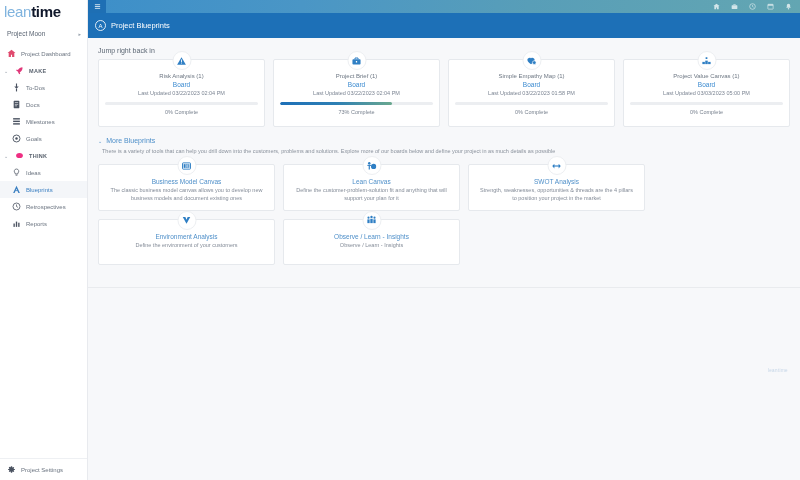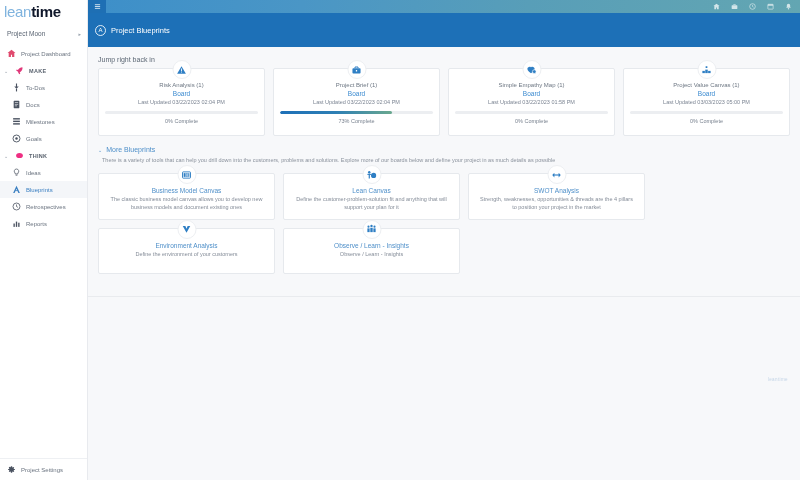--- a/index.html
+++ b/index.html
@@ -69,21 +69,21 @@
   .topbar .tb-ic svg { width: 7px; height: 7px; }
 
   
   .hamburger {
     position: absolute; left: 0; top: 0; width: 18px; height: 13px;
     background: #1e6fb4; display: flex; align-items: center; justify-content: center;
   }
   .hamburger svg { width: 7px; height: 7px; }
 
   .pagehead {
-    height: 34px; background: #1d70b7; display: flex; align-items: center;
+    height: 25px; background: #1d70b7; display: flex; align-items: center;
     padding-left: 7px; gap: 5px; color: #ffffff;
   }
   .pagehead .avatar {
     width: 11px; height: 11px; border-radius: 50%;
     border: 1px solid rgba(255,255,255,.85);
     display: flex; align-items: center; justify-content: center;
     font-size: 6px; color: #fff;
   }
   .pagehead .ptitle { font-size: 7.5px; }
 

